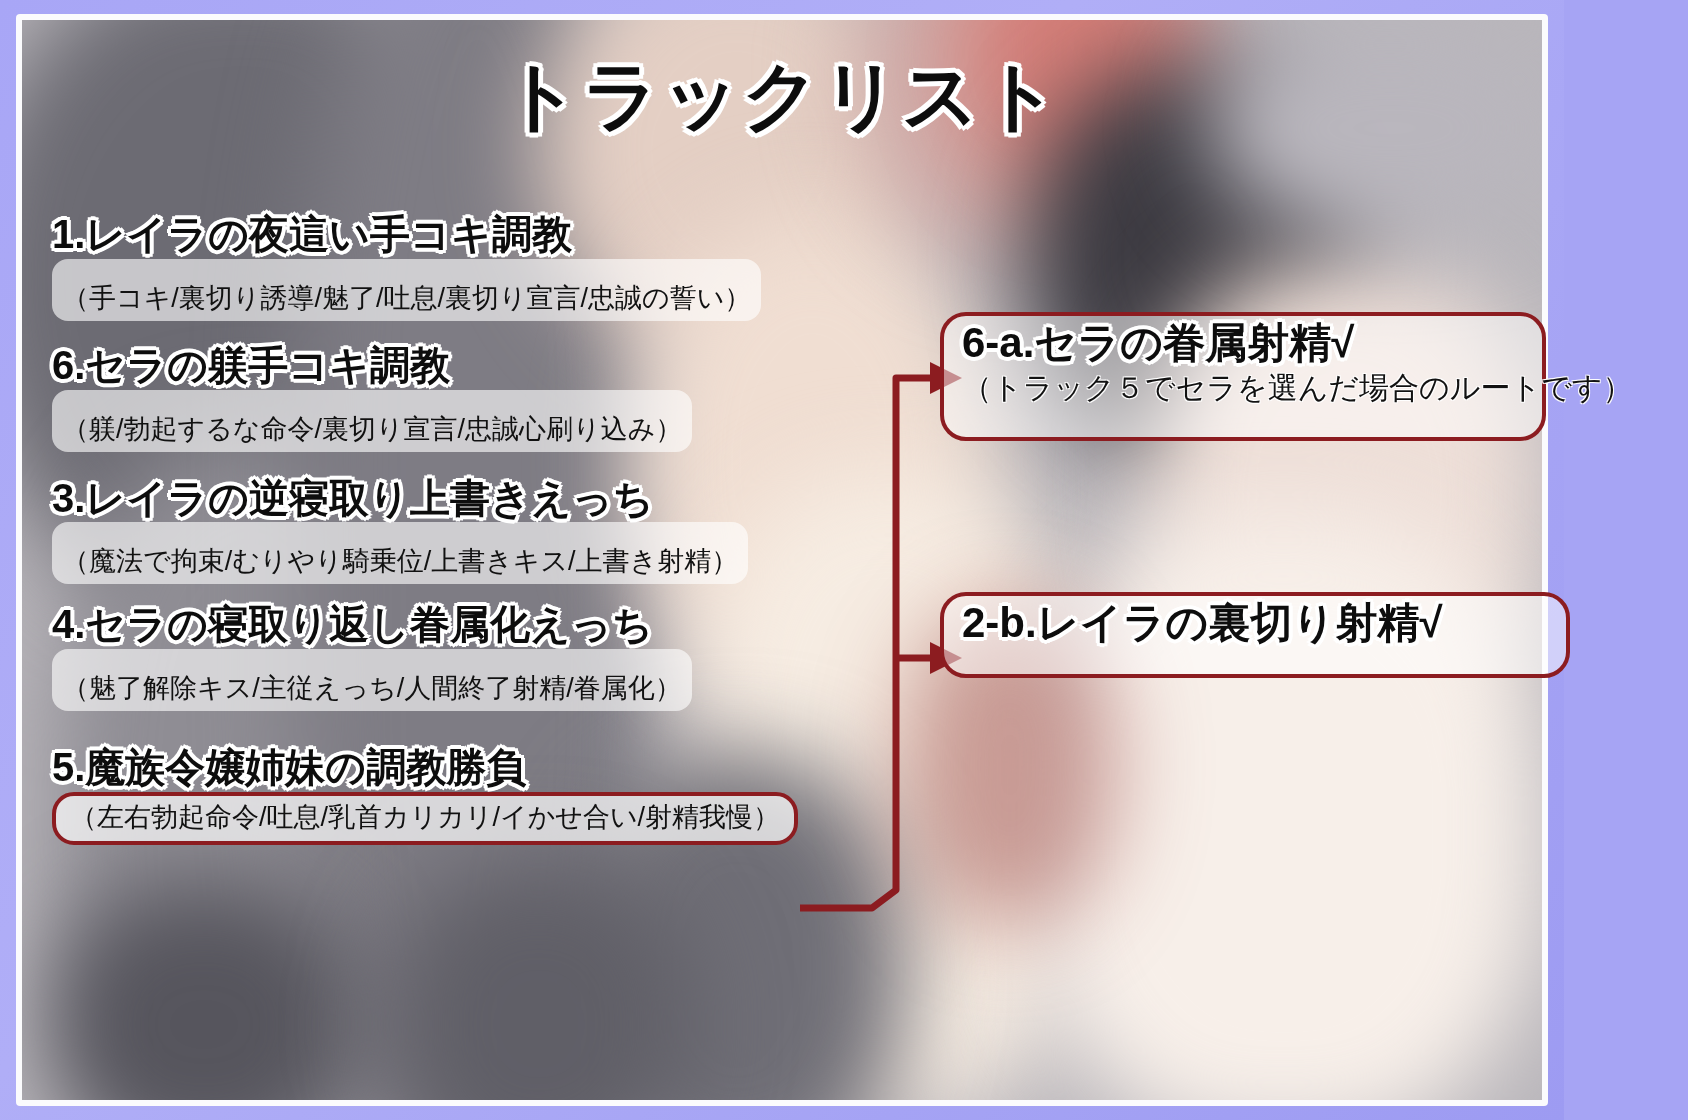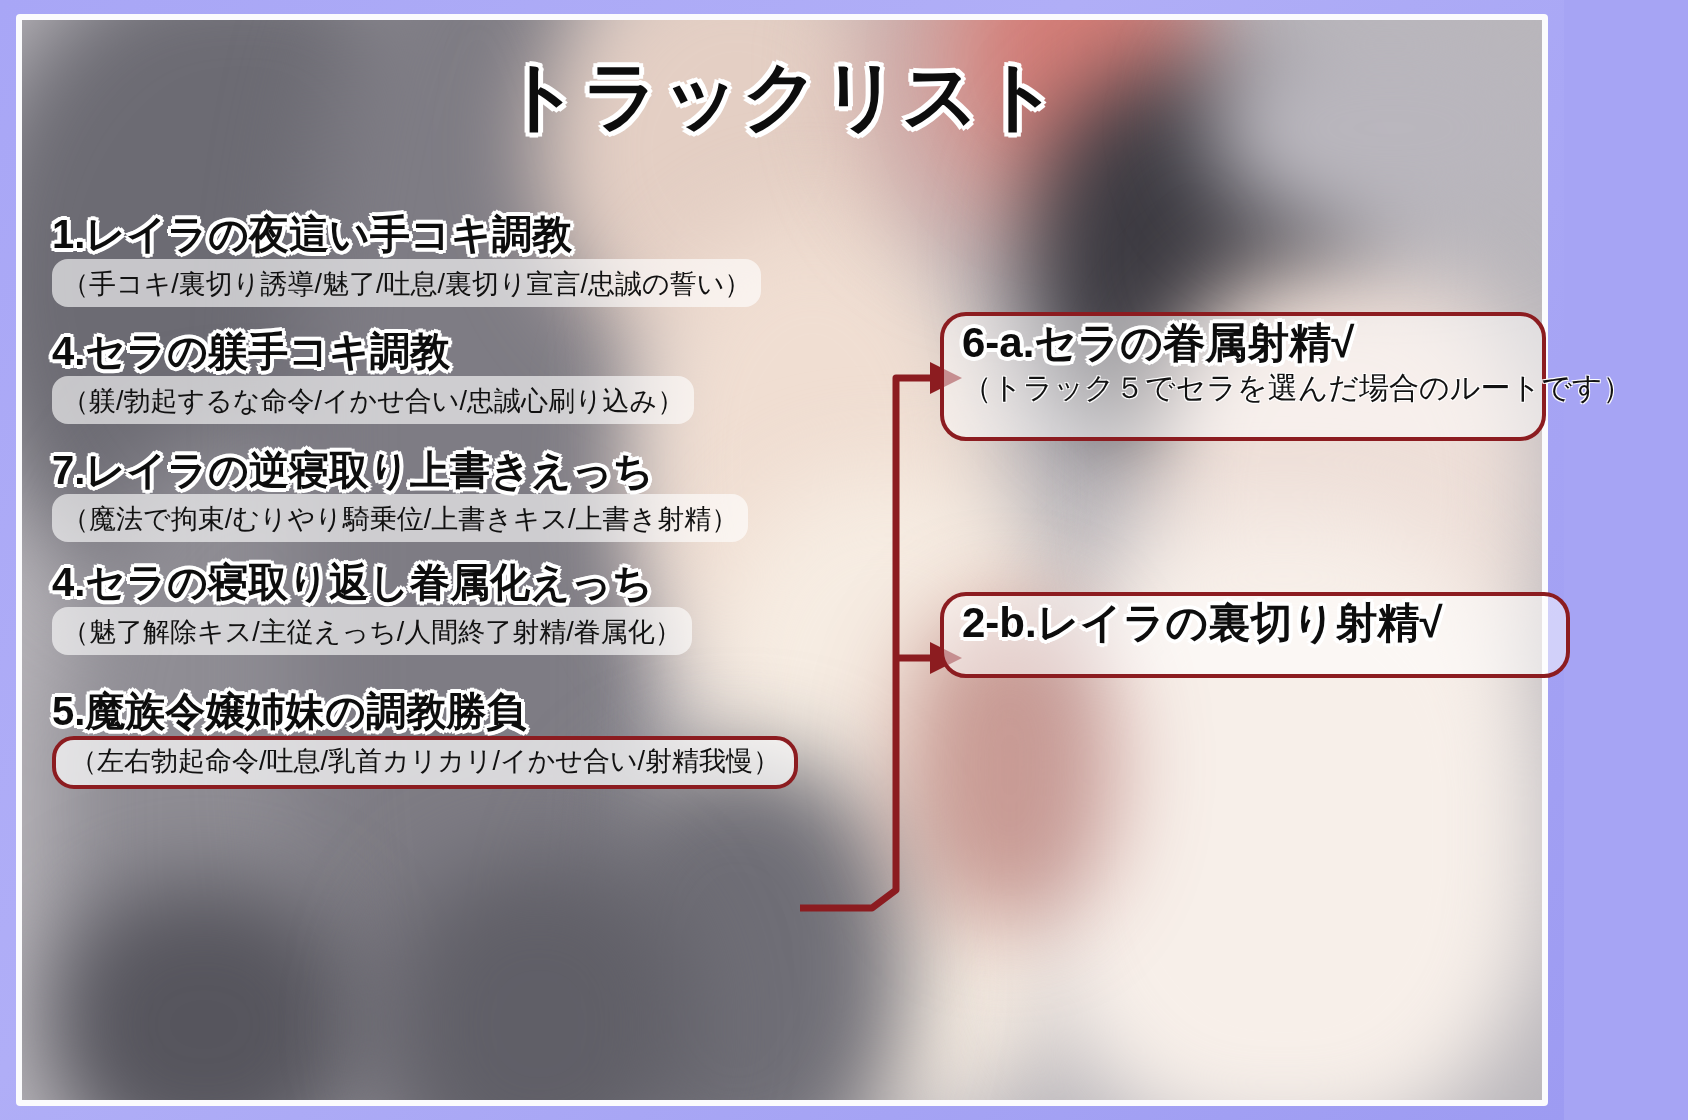--- a/index.html
+++ b/index.html
@@ -63,21 +63,21 @@
     text-shadow:
        2px 0 0 #fff,-2px 0 0 #fff,0 2px 0 #fff,0 -2px 0 #fff,
        2px 2px 0 #fff,-2px 2px 0 #fff,2px -2px 0 #fff,-2px -2px 0 #fff,
        4px 0 0 #fff,-4px 0 0 #fff,0 4px 0 #fff,0 -4px 0 #fff,
        3px 3px 0 #fff,-3px 3px 0 #fff,3px -3px 0 #fff,-3px -3px 0 #fff;
   }
   .tk-sub{
     display:inline-block;margin-top:2px;
     font-size:27px;color:#111;white-space:nowrap;
     background:rgba(255,255,255,.62);
-    border-radius:16px;padding:7px 10px 5px 10px;
+    border-radius:16px;padding:21px 10px 5px 10px;
   }
   .track.boxed .tk-sub{
     background:rgba(255,255,255,.70);
     border:4px solid #8c1c20;border-radius:22px;
     padding:3px 14px 6px 14px;
   }
   #t1{margin-top:0;}
   #t2{margin-top:22px;}
   #t3{margin-top:24px;}
   #t4{margin-top:14px;}
@@ -146,26 +146,26 @@
   </svg>
 
   <div id="tracks">
 
     <div class="track" id="t1">
       <div class="tk-title">1.レイラの夜這い手コキ調教</div>
       <div class="tk-sub">（手コキ/裏切り誘導/魅了/吐息/裏切り宣言/忠誠の誓い）</div>
     </div>
 
     <div class="track" id="t2">
-      <div class="tk-title">4.セラの躾手コキ調教</div>
-      <div class="tk-sub">（躾/勃起するな命令/イかせ合い/忠誠心刷り込み）</div>
+      <div class="tk-title">6.セラの躾手コキ調教</div>
+      <div class="tk-sub">（躾/勃起するな命令/裏切り宣言/忠誠心刷り込み）</div>
     </div>
 
     <div class="track" id="t3">
-      <div class="tk-title">7.レイラの逆寝取り上書きえっち</div>
+      <div class="tk-title">3.レイラの逆寝取り上書きえっち</div>
       <div class="tk-sub">（魔法で拘束/むりやり騎乗位/上書きキス/上書き射精）</div>
     </div>
 
     <div class="track" id="t4">
       <div class="tk-title">4.セラの寝取り返し眷属化えっち</div>
       <div class="tk-sub">（魅了解除キス/主従えっち/人間終了射精/眷属化）</div>
     </div>
 
     <div class="track boxed" id="t5">
       <div class="tk-title">5.魔族令嬢姉妹の調教勝負</div>

